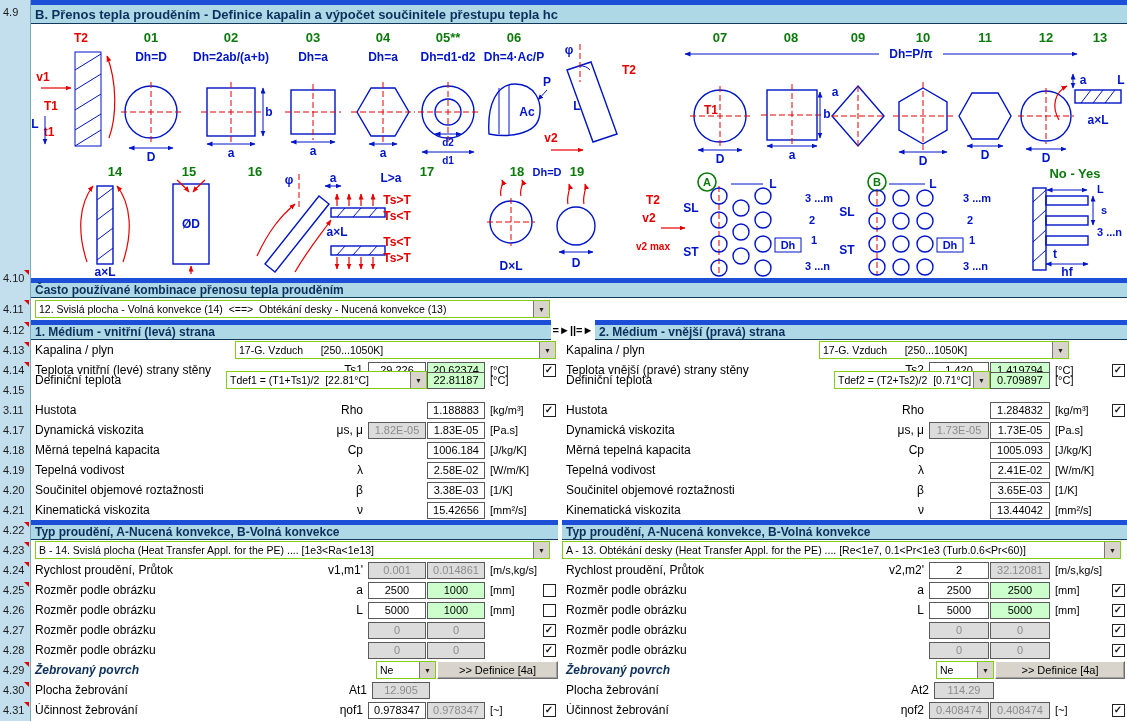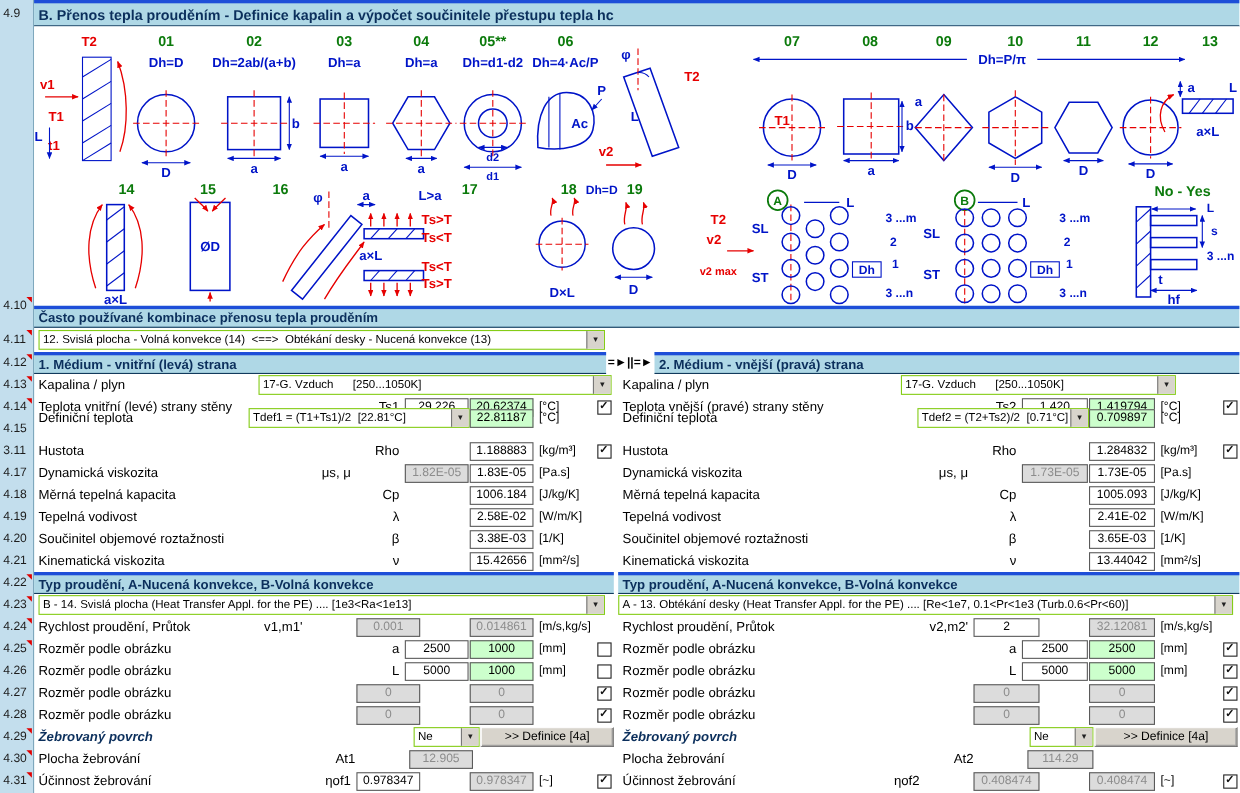--- a/index.html
+++ b/index.html
@@ -7,35 +7,35 @@
          font-family:"Liberation Sans",sans-serif;color:#000;}
   .numcol{position:absolute;left:0;top:0;width:31px;height:721px;background:#C3DEED;
           border-right:1px solid #7FA8BD;box-sizing:border-box;padding-left:20px;}
   .num{position:absolute;left:0;width:30px;height:20px;line-height:20px;padding-left:3px;
        font-size:11px;color:#1c1c1c;box-sizing:border-box;}
   .num.tri::after{content:"";position:absolute;right:1px;top:2px;width:0;height:0;
        border-left:5px solid transparent;border-top:5px solid #E00000;}
   .row{position:absolute;left:31px;width:1096px;height:20px;display:flex;}
   .bar{background:#AFD8E6;color:#0B2F5C;font-weight:bold;font-size:12px;display:flex;
        align-items:center;padding-left:4px;box-sizing:border-box;
-       border-top:3px solid #1d4ed8;border-bottom:1px solid #123A5C;height:100%;}
+       border-top:5px solid #1d4ed8;border-bottom:1px solid #123A5C;height:100%;}
   .gapsym{width:44px;display:flex;align-items:center;justify-content:center;
        font-weight:bold;font-size:11px;color:#000;}
   .hl{width:527px;display:flex;align-items:center;flex:none;}
   .hr{width:565px;margin-left:4px;display:flex;align-items:center;flex:none;}
   .lbl{flex:1;padding-left:4px;font-size:12px;white-space:nowrap;overflow:hidden;}
   .lblf{flex:none;padding-left:4px;font-size:12px;white-space:nowrap;overflow:hidden;}
   .finlbl{font-weight:bold;font-style:italic;color:#0B2F5C;}
   .sym{flex:none;text-align:right;padding-right:5px;font-size:12px;white-space:nowrap;}
   .hl .sym{width:42px;}.hr .sym{width:44px;}
   .c{flex:none;height:17px;border:1px solid #5A5A5A;background:#fff;font-size:11px;
      line-height:15px;text-align:center;box-sizing:border-box;margin-right:1px;overflow:hidden;}
   .hl .c{width:58px;}.hr .c{width:60px;}
   .c.g{background:#CCFFCC;}
-  .c.x{background:#DCDCDC;color:#8C8C8C;margin-left:44px;}
+  .c.x{background:#DCDCDC;color:#8C8C8C;}
   .c.n{border:none;background:transparent;}
   .u{flex:none;padding-left:4px;font-size:11px;white-space:nowrap;}
   .hl .u{width:50px;}.hr .u{width:54px;}
   .k{flex:none;width:18px;display:flex;align-items:center;justify-content:center;}
   .cb{width:11px;height:11px;border:1px solid #222;background:#fff;font-size:10px;
       line-height:10px;text-align:center;font-weight:bold;color:#111;display:block;}
   .dd{flex:none;height:18px;border:1px solid #84cc16;background:#fff;display:flex;
       align-items:center;box-sizing:border-box;}
   .ddt{flex:1;font-size:10.5px;padding:0 3px;white-space:pre;overflow:hidden;}
   .ddb{flex:none;width:15px;height:16px;background:#D8D4CC;border-left:1px solid #777;

